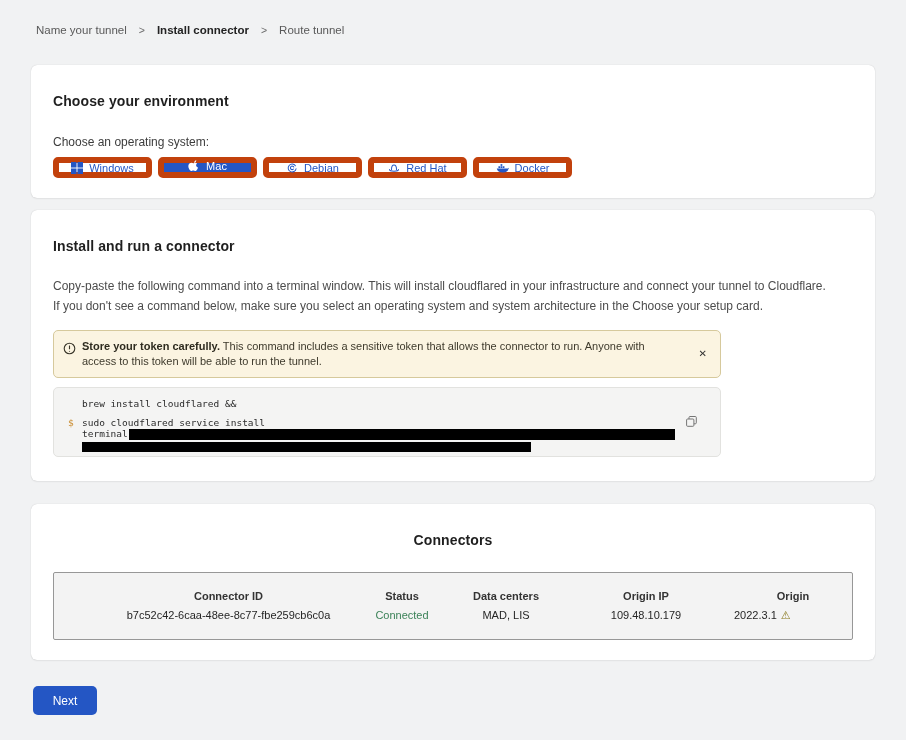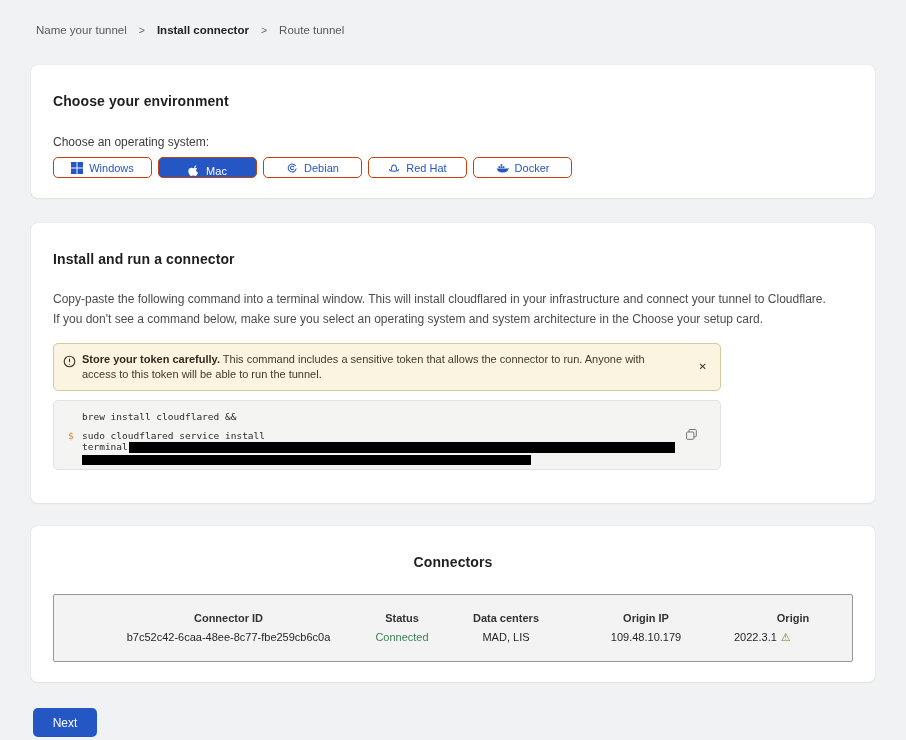--- a/index.html
+++ b/index.html
@@ -34,34 +34,34 @@
     letter-spacing:.1px;
   }
 
   
   .card-env { margin-top:29px; padding:28px 22px 20px 22px; }
   .card-env h2 { margin-bottom:26px; }
   .os-label { font-size:12px; color:#3d3d3d; margin-bottom:8px; }
   .os-row { display:flex; gap:6px; }
   .os-btn {
     width:99px; height:21px;
-    border:1px solid #c2410c;
+    border:6px solid #c2410c;
     border-radius:5px;
     background:#ffffff;
     color:#2456c4;
     font-family:"Liberation Sans", sans-serif;
     font-size:11px;
     display:flex; align-items:center; justify-content:center; gap:6px;
     cursor:pointer;
   }
   .os-btn.selected { background:#2456c4; color:#ffffff;align-items:flex-end; }
   .os-btn svg { display:block; }
 
   
-  .card-install { margin-top:25px; padding:28px 22px 33px 22px; }
+  .card-install { margin-top:12px; padding:28px 22px 24px 22px; }
   .card-install h2 { margin-bottom:22px; }
   .install-desc {
     font-size:12px; line-height:20px; color:#4c4c4c;
     padding-right:26px; margin-bottom:14px;
   }
   .warn-banner {
     position:relative;
     width:668px; min-height:46px;
     background:#fbf4e1;
     border:1px solid #d6c99c;

